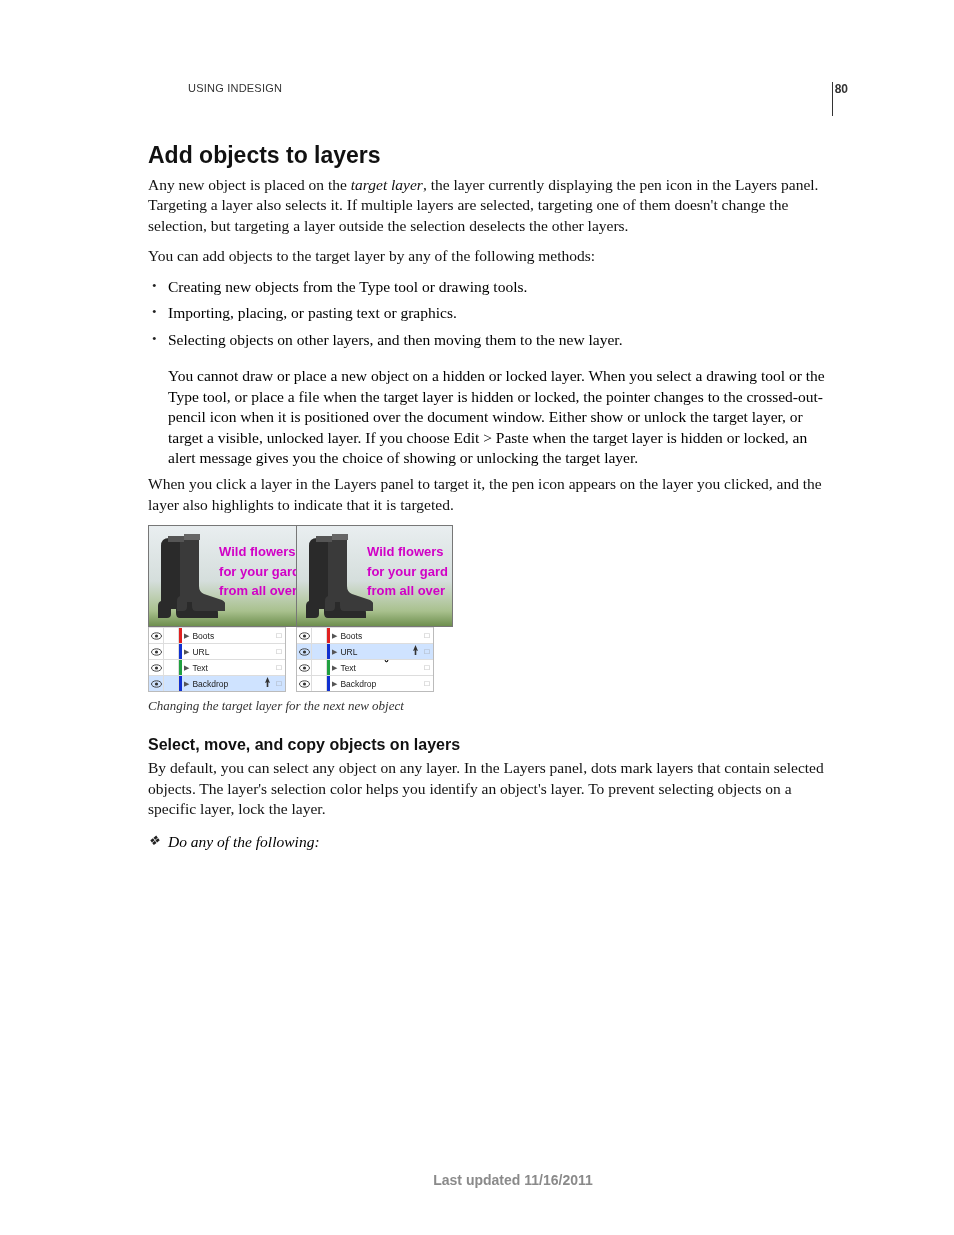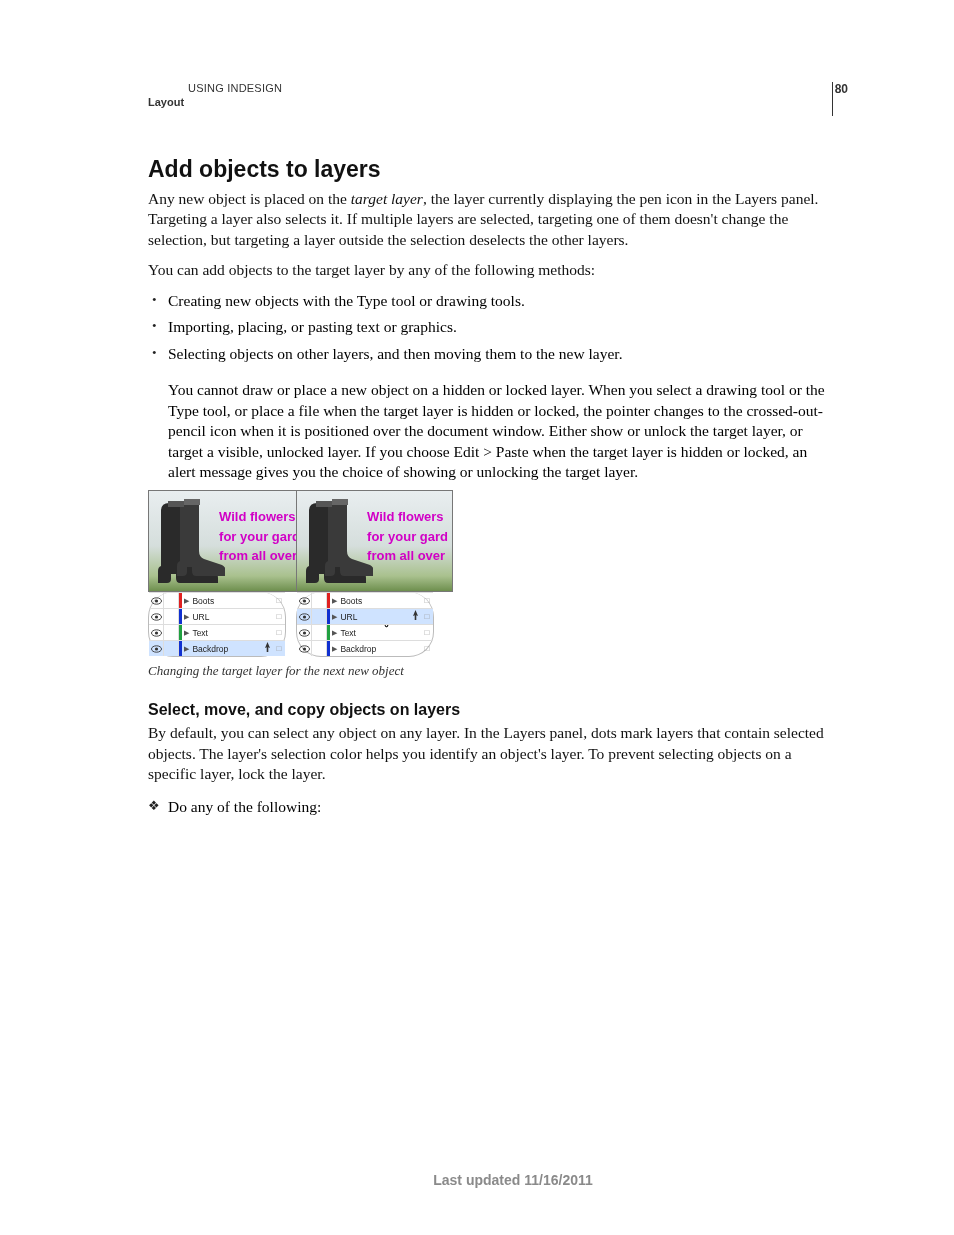--- a/index.html
+++ b/index.html
@@ -85,20 +85,21 @@
     position: absolute;
     left: 4px;
     top: 0;
     font-size: 13px;
     color: #222;
   }
   ul.diamond {
     list-style: none;
     padding: 0;
     margin: 12px 0 4px 0;
+    font-style: italic;
   }
   ul.diamond > li {
     position: relative;
     padding-left: 20px;
     font-size: 15.5px;
     line-height: 1.32;
     margin: 0 0 6px 0;
   }
   ul.diamond > li::before {
     content: "❖";
@@ -164,21 +165,20 @@
     font-family: "Myriad Pro", "Helvetica Neue", Arial, sans-serif;
     font-weight: 800;
     font-size: 13px;
     line-height: 1.5;
     color: #d100c6;
   }
   .layers {
     border-left: 1px solid #bbb;
     border-right: 1px solid #bbb;
     border-bottom: 1px solid #bbb;
-    border-radius: 25px;
   }
   .layerrow {
     display: flex;
     align-items: center;
     height: 15px;
     font-family: Tahoma, Arial, sans-serif;
     font-size: 8.5px;
     color: #222;
     border-top: 1px solid #ddd;
     position: relative;
@@ -218,37 +218,37 @@
 </style>
 </head>
 <body>
 
 <div class="page-num-wrap">
   <span>80</span>
 </div>
 
 <div class="page">
   <div class="running-head">USING INDESIGN</div>
-  <div class="running-sub">Layout</div>
 
   <h2 class="section">Add objects to layers</h2>
 
   <p class="body">
     <span>Any new object is placed on the </span><span class="italic">target layer</span><span>, the layer currently displaying the pen icon in the Layers panel. Targeting a layer also selects it. If multiple layers are selected, targeting one of them doesn't change the selection, but targeting a layer outside the selection deselects the other layers.</span>
   </p>
 
   <p class="body">You can add objects to the target layer by any of the following methods:</p>
 
   <ul class="bullets">
-    <li>Creating new objects with the Type tool or drawing tools.</li>
+    <li>Creating new objects from the Type tool or drawing tools.</li>
     <li>Importing, placing, or pasting text or graphics.</li>
     <li>Selecting objects on other layers, and then moving them to the new layer.</li>
   </ul>
   <p class="li-note">You cannot draw or place a new object on a hidden or locked layer. When you select a drawing tool or the Type tool, or place a file when the target layer is hidden or locked, the pointer changes to the crossed-out-pencil icon when it is positioned over the document window. Either show or unlock the target layer, or target a visible, unlocked layer. If you choose Edit &gt; Paste when the target layer is hidden or locked, an alert message gives you the choice of showing or unlocking the target layer.</p>
 
+  <p class="body">When you click a layer in the Layers panel to target it, the pen icon appears on the layer you clicked, and the layer also highlights to indicate that it is targeted.</p>
 
   <div class="figure-row">
 
     <div class="panel">
       <div class="thumb">
         <svg class="boot" viewBox="0 0 70 88">
           <path d="M14 4 h14 v50 q0 6 5 8 l24 8 q6 2 6 9 v5 h-38 q-4 0 -4 -5 v-4 h-5 v5 q0 4 -4 4 h-9 v-12 q0 -4 3 -5 v-55 q0 -8 8 -8 z" fill="#2a2a2a"></path>
           <path d="M30 2 h14 v50 q0 6 5 8 l18 6 q4 2 4 7 v4 h-30 q-4 0 -4 -5 v-4 h-5 v5 q0 4 -4 4 h-6 v-10 q0 -4 3 -5 v-55 q0 -5 5 -5 z" fill="#3a3a3a"></path>
           <rect x="13" y="2" width="16" height="6" fill="#555"></rect>
           <rect x="29" y="0" width="16" height="6" fill="#666"></rect>

